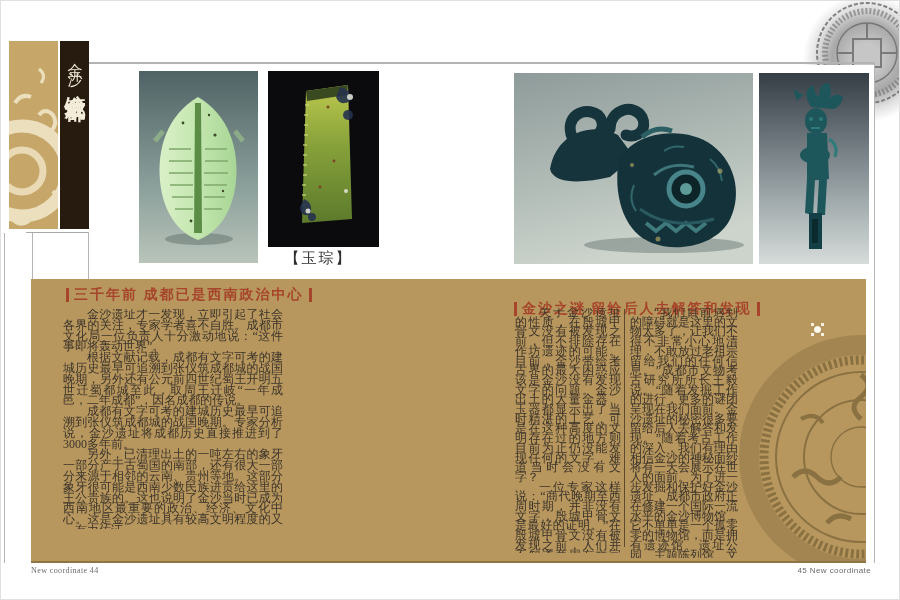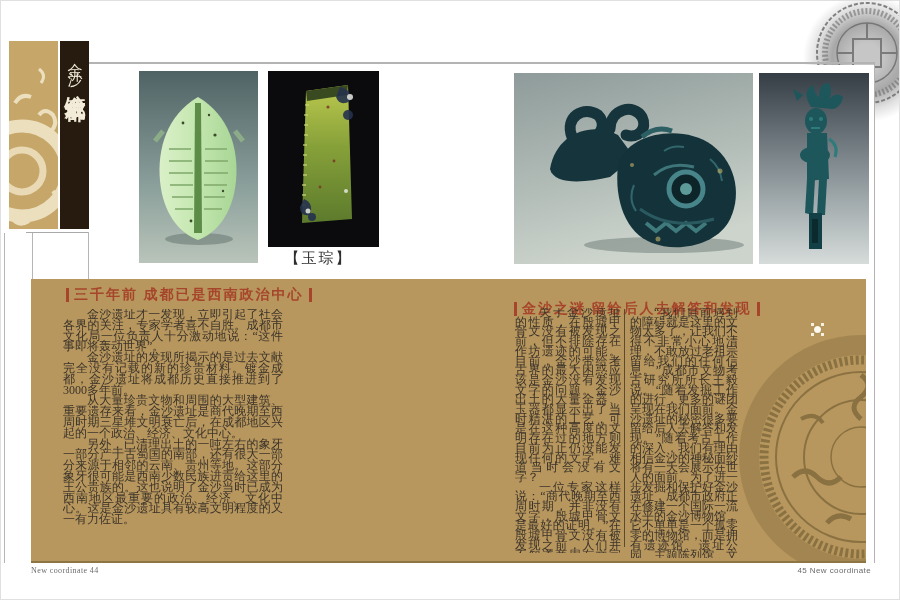--- a/index.html
+++ b/index.html
@@ -265,22 +265,22 @@
       </svg>
     </div>
 
     <div class="art-title title-left">
       <span class="bar"></span>
       <span>三千年前 成都已是西南政治中心</span>
       <span class="bar"></span>
     </div>
     <div class="col col-left">
         <p>金沙遗址才一发现，立即引起了社会各界的关注，专家学者喜不自胜。成都市文化局一位负责人十分激动地说：“这件事即将轰动世界”。</p>
-        <p>金沙遗址的发现所揭示的是过去文献完全没有记载的新的珍贵材料。镀金成都，金沙遗址将成都历史直接推进到了3000多年前。</p>
-        <p>从大量珍贵文物和周围的大型建筑、重要遗存来看，金沙遗址是商代晚期至西周时期三星堆文明衰亡后，在成都地区兴起的一个政治、经济、文化中心。</p>
+        <p>根据文献记载，成都有文字可考的建城历史最早可追溯到张仪筑成都城的战国晚期，另外还有公元前四世纪蜀王开明五世迁蜀都城至此，取周王迁岐“一年成邑，二年成都”，因名成都的传说。</p>
+        <p>成都有文字可考的建城历史最早可追溯到张仪筑成都城的战国晚期。专家分析说，金沙遗址将成都历史直接推进到了3000多年前。</p>
         <p>另外，已清理出土的一吨左右的象牙一部分产于古蜀国的南部，还有很大一部分来源于相邻的云南、贵州等地。这部分象牙很可能是西南少数民族进贡给这里的王公贵族的。这也说明了金沙当时已成为西南地区最重要的政治、经济、文化中心。这是金沙遗址具有较高文明程度的又一有力佐证。</p>
       </div>
 
     <div class="art-title title-right">
       <span class="bar"></span>
       <span>金沙之谜 留给后人去解答和发现</span>
       <span class="bar"></span>
     </div>
     <div class="col col-a">
         <p>关于金沙遗址的性质，在殷墟甲骨文没有被发现之前，但不排除存在作坊遗迹的可能。目前，金沙带给考古界的最大困惑应该是金沙没有发现文字的问题。金沙出土的大量金器、玉器都显示出了当时精湛的工艺，可是在这种高度的文明存在过的地方则目前为止仍没能发现任何的文字，难道当时会没有文字？</p>

